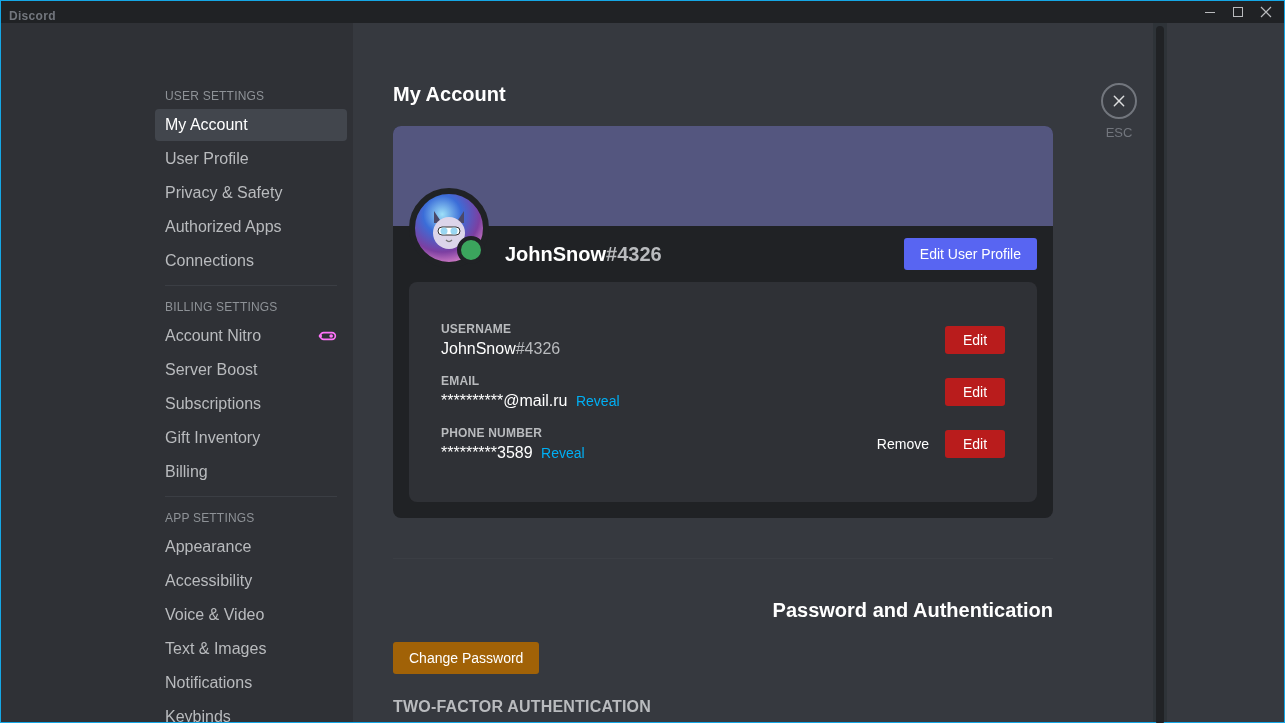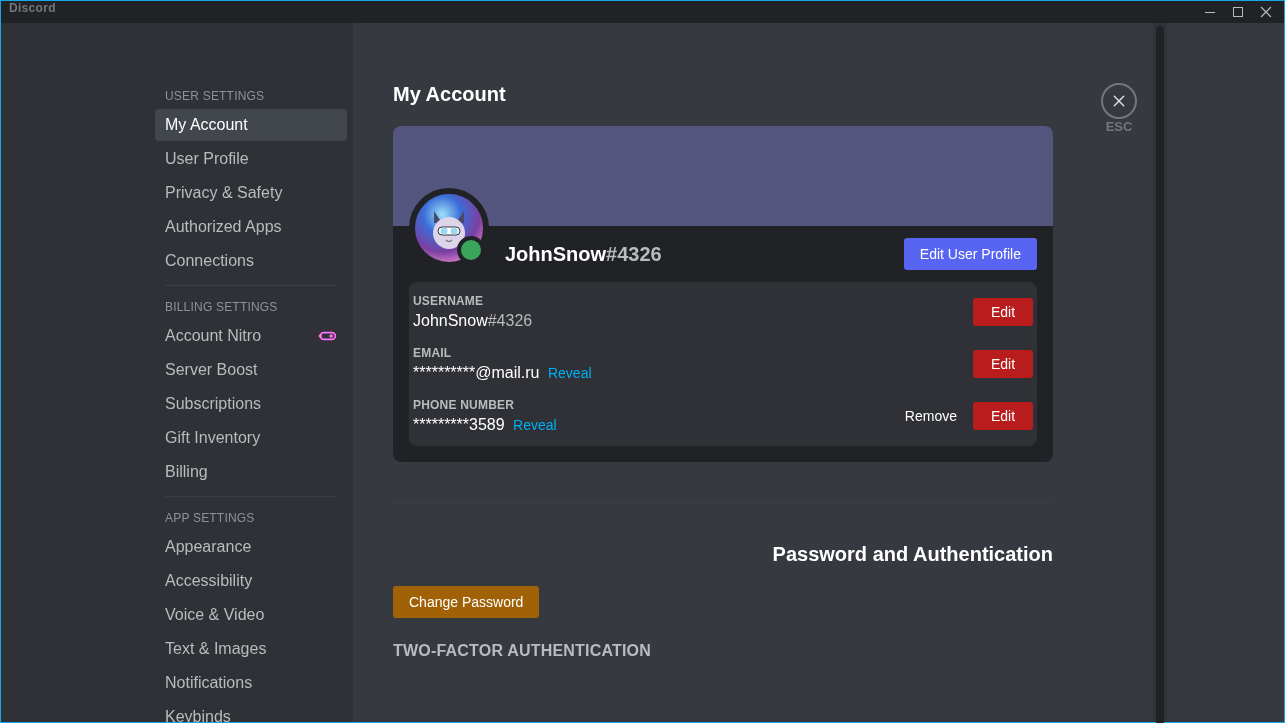--- a/index.html
+++ b/index.html
@@ -1,18 +1,18 @@
 <!DOCTYPE html>
 <html><head>
 <meta charset="utf-8">
 <style>
   * { box-sizing: border-box; margin: 0; padding: 0; }
   html, body { width: 1285px; height: 723px; overflow: hidden; font-family: "Whitney", "Helvetica Neue", Helvetica, Arial, sans-serif; background:#000; }
   .app-window { width:1285px; height:723px; border:1px solid #15a7e6; background:#36393f; position:relative; display:flex; flex-direction:column;}
-  .titlebar { height:22px; background:#202225; display:flex; align-items:flex-start; justify-content:space-between; padding:0 4px 0 8px; }
+  .titlebar { height:22px; background:#202225; display:flex; align-items:flex-end; justify-content:space-between; padding:0 4px 0 8px; }
   .titlebar-title { color:#72767d; font-size:12px; font-weight:700; letter-spacing:0.3px;}
   .window-controls { display:flex; height:100%; }
   .window-btn { width:28px; display:flex; align-items:center; justify-content:center; color:#b9bbbe; cursor:pointer;}
   .window-btn svg { width:12px; height:12px; }
   .body-region { flex:1; display:flex; background:#36393f; min-height:0;}
   
   .sidebar-region { width:352px; display:flex; justify-content:flex-end; background:#2f3136; }
   .sidebar { width:218px; padding:60px 6px 40px 20px; overflow-y:auto; scrollbar-width:none;}
   .sidebar::-webkit-scrollbar { width:0; }
   .sidebar-header { font-size:12px; font-weight:400; color:#8e9297; padding:6px 10px; letter-spacing:0.2px; text-transform:uppercase;}
@@ -22,36 +22,36 @@
   .nitro-icon { width:20px; fill:#ff73fa; }
   
   .content-region { flex:1; display:flex; position:relative; background:#36393f; min-width:0;}
   .content-column { flex:1; max-width:740px; padding:60px 40px 80px 40px; overflow-y:auto; scrollbar-width:thin; scrollbar-color:#202225 #2f3136;}
   .content-column::-webkit-scrollbar { width:14px; }
   .content-column::-webkit-scrollbar-track { background:#2e3338; }
   .content-column::-webkit-scrollbar-thumb { background:#202225; border-radius:8px; border:3px solid #2e3338;}
   .tools { padding:60px 8px 0 0; width:60px; display:flex; flex-direction:column; align-items:center;}
   .close-circle { width:36px; height:36px; border:2px solid #72767d; border-radius:50%; display:flex; align-items:center; justify-content:center; cursor:pointer; color:#dcddde;}
   .close-circle svg { width:16px; height:16px; }
-  .esc-label { color:#72767d; font-weight:700; font-size:13px; }
+  .esc-label { color:#72767d; font-weight:400; font-size:13px; margin-top:6px;}
   .scrollbar-pad { width:14px; background:#2e3338; }
   .scrollbar-pad-inner { width:8px; margin:3px auto; height:100%; background:#202225; border-radius:4px;}
 
   h1.page-title { font-size:20px; color:#fff; font-weight:600; margin-bottom:20px;}
   
   .profile-card { background:#202225; border-radius:8px; overflow:hidden;}
   .banner { height:100px; background:#54567f;}
   .profile-header { display:flex; align-items:center; padding:16px 16px 0 16px; position:relative;}
   .avatar-wrap { position:relative; width:80px; height:80px; margin-top:-60px; border-radius:50%; border:6px solid #202225; background:radial-gradient(circle at 40% 30%, #9de0f8 0%, #3b6dd8 30%, #7c3fa1 60%, #e98ed0 85%); display:flex; align-items:center; justify-content:center;}
   .avatar-wrap::after{ content:""; position:absolute; right:-2px; bottom:-2px; width:20px; height:20px; background:#3ba55d; border-radius:50%; border:4px solid #202225;}
   .cat-face { width:50px; height:50px; }
   .username-tag { color:#fff; font-size:20px; font-weight:600; margin-left:16px; top:-4px; position:relative;}
   .username-tag .discrim { color:#b9bbbe; }
   .edit-profile-btn { margin-left:auto; background:#5865f2; color:#fff; border:none; padding:8px 16px; border-radius:3px; font-size:14px; font-weight:500; cursor:pointer; top:-4px; position:relative;}
-  .fields-box { background:#2f3136; margin:8px 16px 16px 16px; border-radius:8px; padding:4px;}
+  .fields-box { background:#2f3136; margin:8px 16px 16px 16px; border-radius:8px; padding:32px;}
   .field-row { display:flex; align-items:center; padding:8px 0;}
   .field-info { flex:1;}
   .field-label { font-size:12px; font-weight:700; color:#b9bbbe; letter-spacing:0.2px; margin-bottom:4px;}
   .field-value { font-size:16px; color:#fff;}
   .field-value .dim { color:#b9bbbe;}
   .reveal-link { color:#00aff4; font-size:14px; margin-left:4px; cursor:pointer;}
   .row-actions { display:flex; gap:16px; align-items:center;}
   .text-action { color:#fff; font-size:14px; cursor:pointer;}
   .grey-btn { background:#b91c1c; color:#fff; border:none; padding:6px 16px; border-radius:3px; font-size:14px; font-weight:500; cursor:pointer; min-width:60px;}
   .divider { height:1px; background:#3b3e44; margin:40px 0;}

